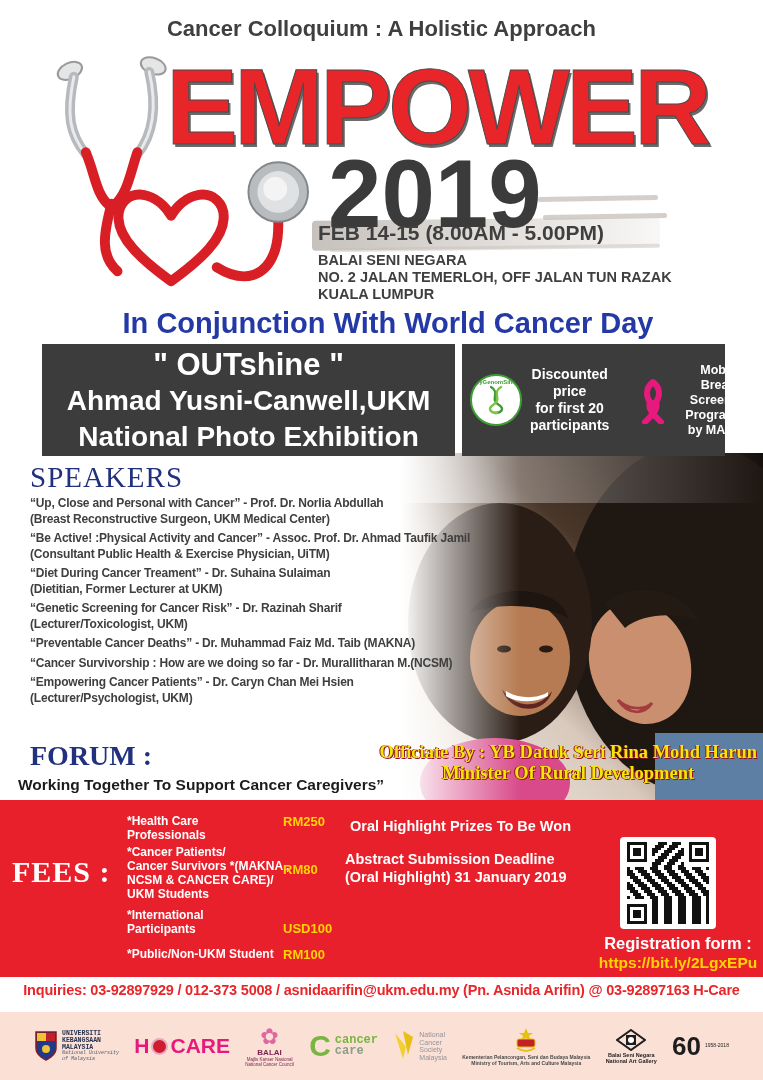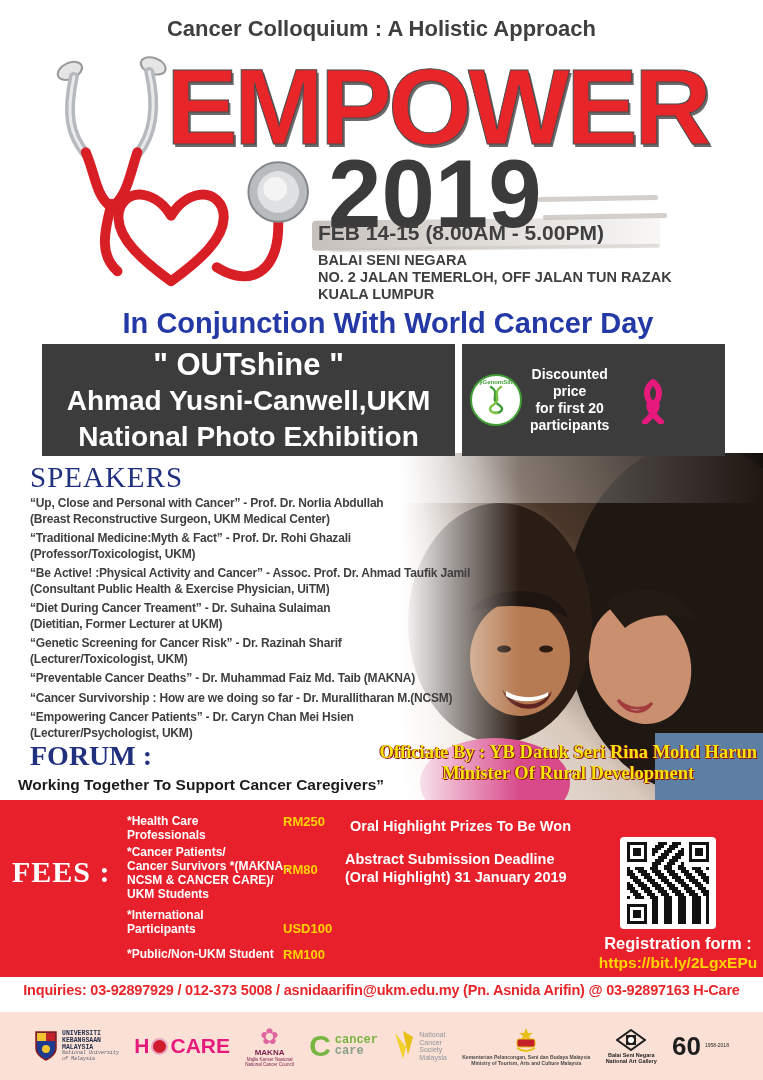--- a/index.html
+++ b/index.html
@@ -153,20 +153,22 @@
       <div class="promotext pre">Discounted price
 for first 20 participants</div>
     </div>
     <div class="promodiv"></div>
     <div class="promorow">
       <svg width="48" height="48" viewBox="0 0 48 48">
         <path d="M24 6 C16 12 16 22 24 29 C32 22 32 12 24 6 Z" fill="none" stroke="#e8197d" stroke-width="6" stroke-linejoin="round"></path>
         <path d="M21 26 C18 34 26 40 32 46" fill="none" stroke="#e8197d" stroke-width="6" stroke-linecap="round"></path>
         <path d="M27 26 C30 34 22 40 16 46" fill="none" stroke="#e8197d" stroke-width="6" stroke-linecap="round"></path>
       </svg>
+      <div class="promotext small pre">Mobile Breast Screening
+Programme by MAKNA</div>
     </div>
   </div>
 
   <div class="abs photo">
     <svg width="363" height="357" viewBox="0 0 363 357">
       <defs>
         <linearGradient id="pbg" x1="0" y1="1" x2="1" y2="0">
           <stop offset="0" stop-color="#f6efe9"></stop>
             <stop offset="0.35" stop-color="#d8c9bc"></stop>
           <stop offset="0.62" stop-color="#4a372a"></stop>
@@ -193,22 +195,20 @@
       <ellipse cx="95" cy="330" rx="75" ry="45" fill="#d84a8a"></ellipse>
       <rect x="0" y="0" width="120" height="357" fill="url(#fadeL)"></rect>
       <rect x="0" y="0" width="363" height="50" fill="url(#fadeL)" transform="rotate(0)" opacity=".5"></rect>
     </svg>
   </div>
 
   <div class="abs speakers-heading">SPEAKERS</div>
   <div class="abs speakers-list">
     <div class="speaker-item">“Up, Close and Personal with Cancer” - Prof. Dr. Norlia Abdullah
 (Breast Reconstructive Surgeon, UKM Medical Center)</div>
-    <div class="speaker-item">“Traditional Medicine:Myth &amp; Fact” - Prof. Dr. Rohi Ghazali
-(Professor/Toxicologist, UKM)</div>
     <div class="speaker-item">“Be Active! :Physical Activity and Cancer” - Assoc. Prof. Dr. Ahmad Taufik Jamil
 (Consultant Public Health &amp; Exercise Physician, UiTM)</div>
     <div class="speaker-item">“Diet During Cancer Treament” - Dr. Suhaina Sulaiman
 (Dietitian, Former Lecturer at UKM)</div>
     <div class="speaker-item">“Genetic Screening for Cancer Risk” - Dr. Razinah Sharif
 (Lecturer/Toxicologist, UKM)</div>
     <div class="speaker-item">“Preventable Cancer Deaths” - Dr. Muhammad Faiz Md. Taib (MAKNA)</div>
     <div class="speaker-item">“Cancer Survivorship : How are we doing so far - Dr. Murallitharan M.(NCSM)</div>
     <div class="speaker-item">“Empowering Cancer Patients” - Dr. Caryn Chan Mei Hsien
 (Lecturer/Psychologist, UKM)</div>
@@ -648,21 +648,21 @@
     </div>
 
     <div class="logo hcare">
       <span>H</span>
       <span class="hcircle"></span>
       <span>CARE</span>
     </div>
 
     <div class="logo" style="flex-direction:column;gap:0;">
       <span class="makna-flower">✿</span>
-      <span class="makna-name">MAKNA</span>
+      <span class="makna-name">BALAI</span>
       <span class="makna-sub">Majlis Kanser Nasional
 National Cancer Council</span>
     </div>
 
     <div class="logo">
       <span class="ccC">C</span>
       <div class="stack">
         <span class="cc1">cancer</span>
         <span class="cc2">care</span>
       </div>

